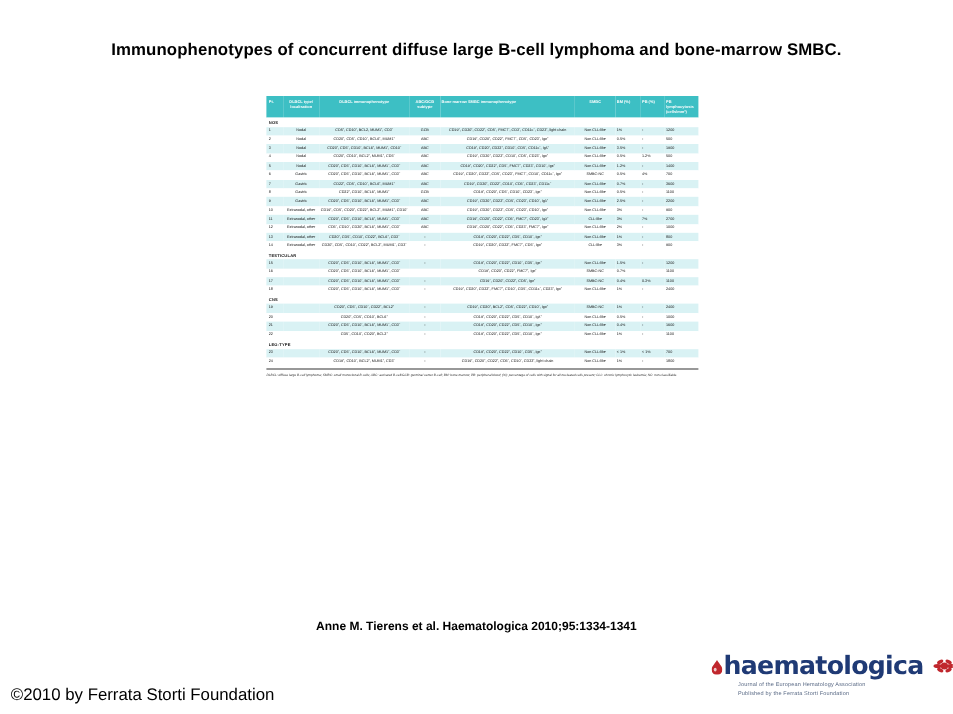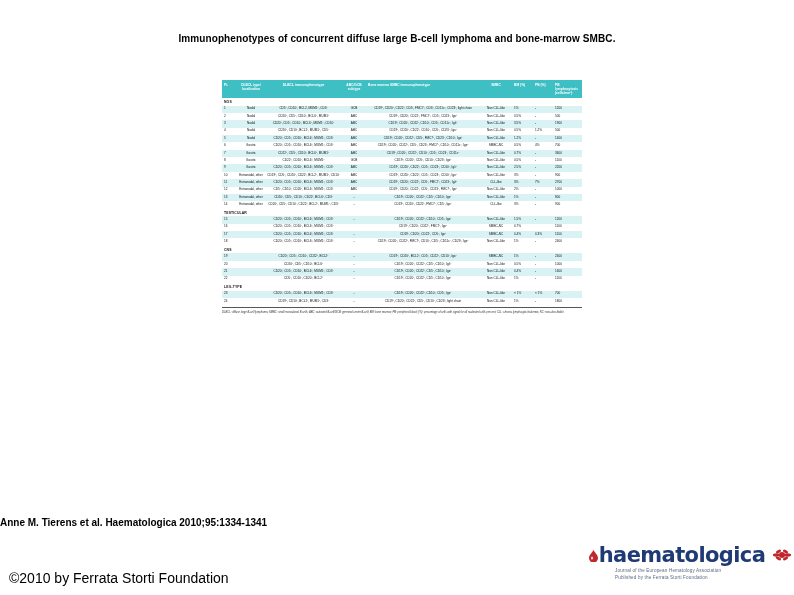--- a/index.html
+++ b/index.html
@@ -15,21 +15,21 @@
     position: relative;
   }
 
   
   #slide-title {
     position: absolute;
     top: 33px;
     left: 0;
     width: 794px;
     text-align: center;
-    font-size: 10px;
+    font-size: 14px;
     font-weight: bold;
     color: #000000;
     letter-spacing: 0.1px;
   }
 
   
   #figure-block {
     position: absolute;
     left: 222px;
     top: 80px;
@@ -91,20 +91,21 @@
     color: #333333;
     text-align: justify;
   }
 
   
   #citation {
     position: absolute;
     top: 517px;
     left: 0;
     width: 794px;
+    text-align: center;
     font-size: 10px;
     font-weight: bold;
     color: #000000;
   }
 
   
   #copyright {
     position: absolute;
     left: 9px;
     top: 570px;
@@ -116,21 +117,21 @@
   #logo {
     position: absolute;
     right: 6px;
     top: 543px;
     width: 195px;
     height: 45px;
   }
   #logo-wordmark-row {
     display: flex;
     align-items: center;
-    justify-content: center;
+    justify-content: flex-start;
     height: 24px;
   }
   .logo-drop {
     width: 9px;
     height: 11px;
     margin-right: 1px;
     position: relative;
   }
   .logo-drop svg { display: block; }
   #logo-word {

